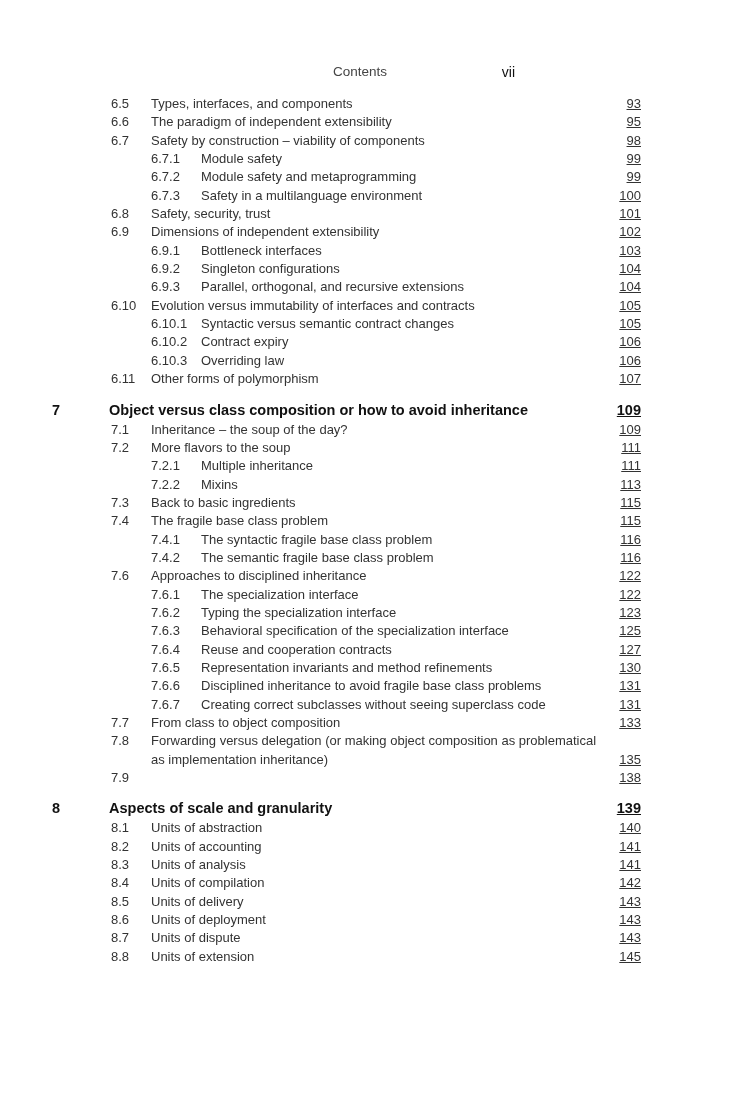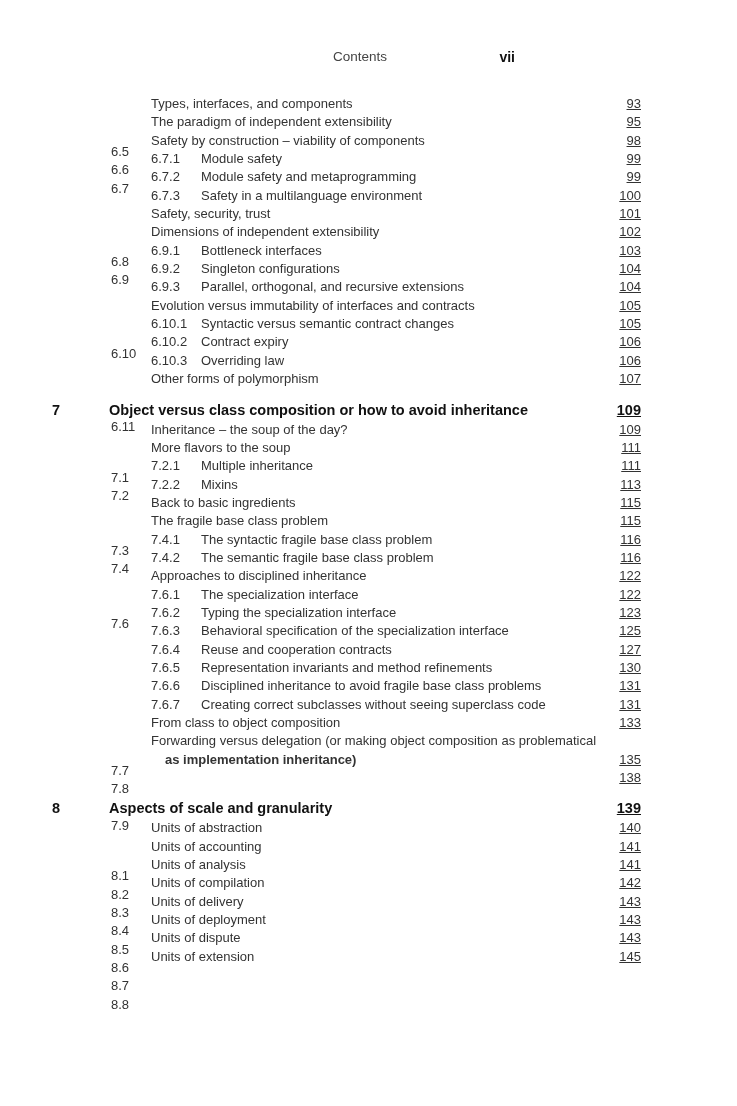--- a/index.html
+++ b/index.html
@@ -1,30 +1,30 @@
 <!DOCTYPE html>
 <html><head>
 <meta charset="utf-8">
 <style>
   html, body { margin: 0; padding: 0; background: #ffffff; }
   body { width: 737px; height: 1106px; position: relative; overflow: hidden;
          font-family: "Liberation Sans", "DejaVu Sans", sans-serif; color: #333333; }
-  .header { position: absolute; top: 49px; left: 0; width: 611px; height: 20px; }
+  .header { position: absolute; top: 64px; left: 0; width: 611px; height: 20px; }
   .header-title { position: absolute; left: 333px; top: 0; font-size: 13.5px; color: #444; }
-  .header-page { position: absolute; right: 96px; top: 0; font-size: 14px; font-weight: bold; color: #111; }
+  .header-page { position: absolute; right: 96px; top: 0; font-size: 14px; font-weight: normal; color: #111; }
   .toc { position: absolute; top: 95px; left: 0; width: 737px; }
   .row { position: relative; height: 18.35px; font-size: 13px; line-height: 18.35px; white-space: nowrap; }
   .row .num { position: absolute; }
   .row .title { position: absolute; }
   .row .page { position: absolute; right: 96px; text-align: right; text-decoration: underline; }
-  .row.section .num { left: 111px; margin-top: 48px; }
+  .row.section .num { left: 111px; }
   .row.section .title { left: 151px; }
   .row.subsection .num { left: 151px; }
   .row.subsection .title { left: 201px; }
-  .row.cont .title { left: 165px; font-weight: bold; }
+  .row.cont .title { left: 151px; }
   .row.chapter { height: 22px; margin-top: 10px; font-size: 14.5px; font-weight: bold; color: #111; line-height: 22px; }
   .row.chapter .num { left: 52px; }
   .row.chapter .title { left: 109px; }
 </style>
 </head>
 <body>
 
 <div class="header">
   <span class="header-title">Contents</span>
   <span class="header-page">vii</span>

